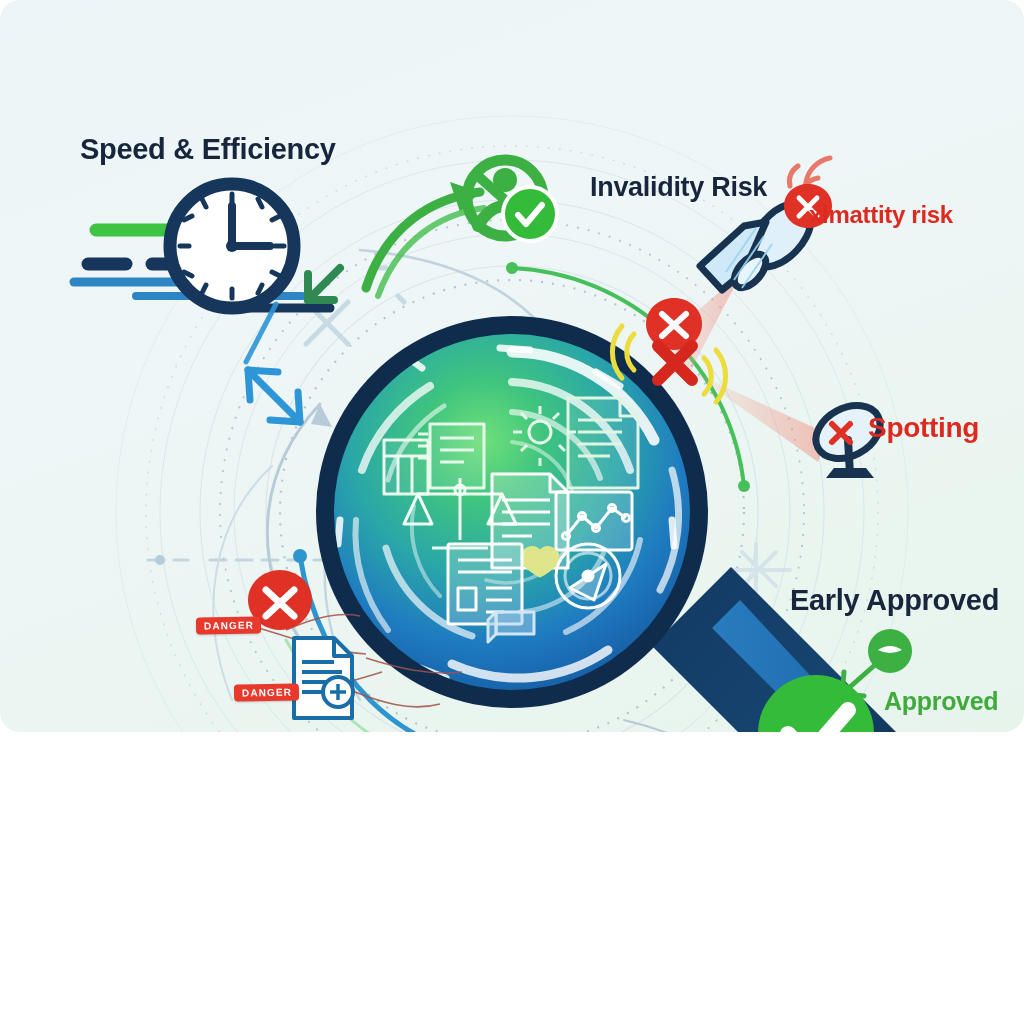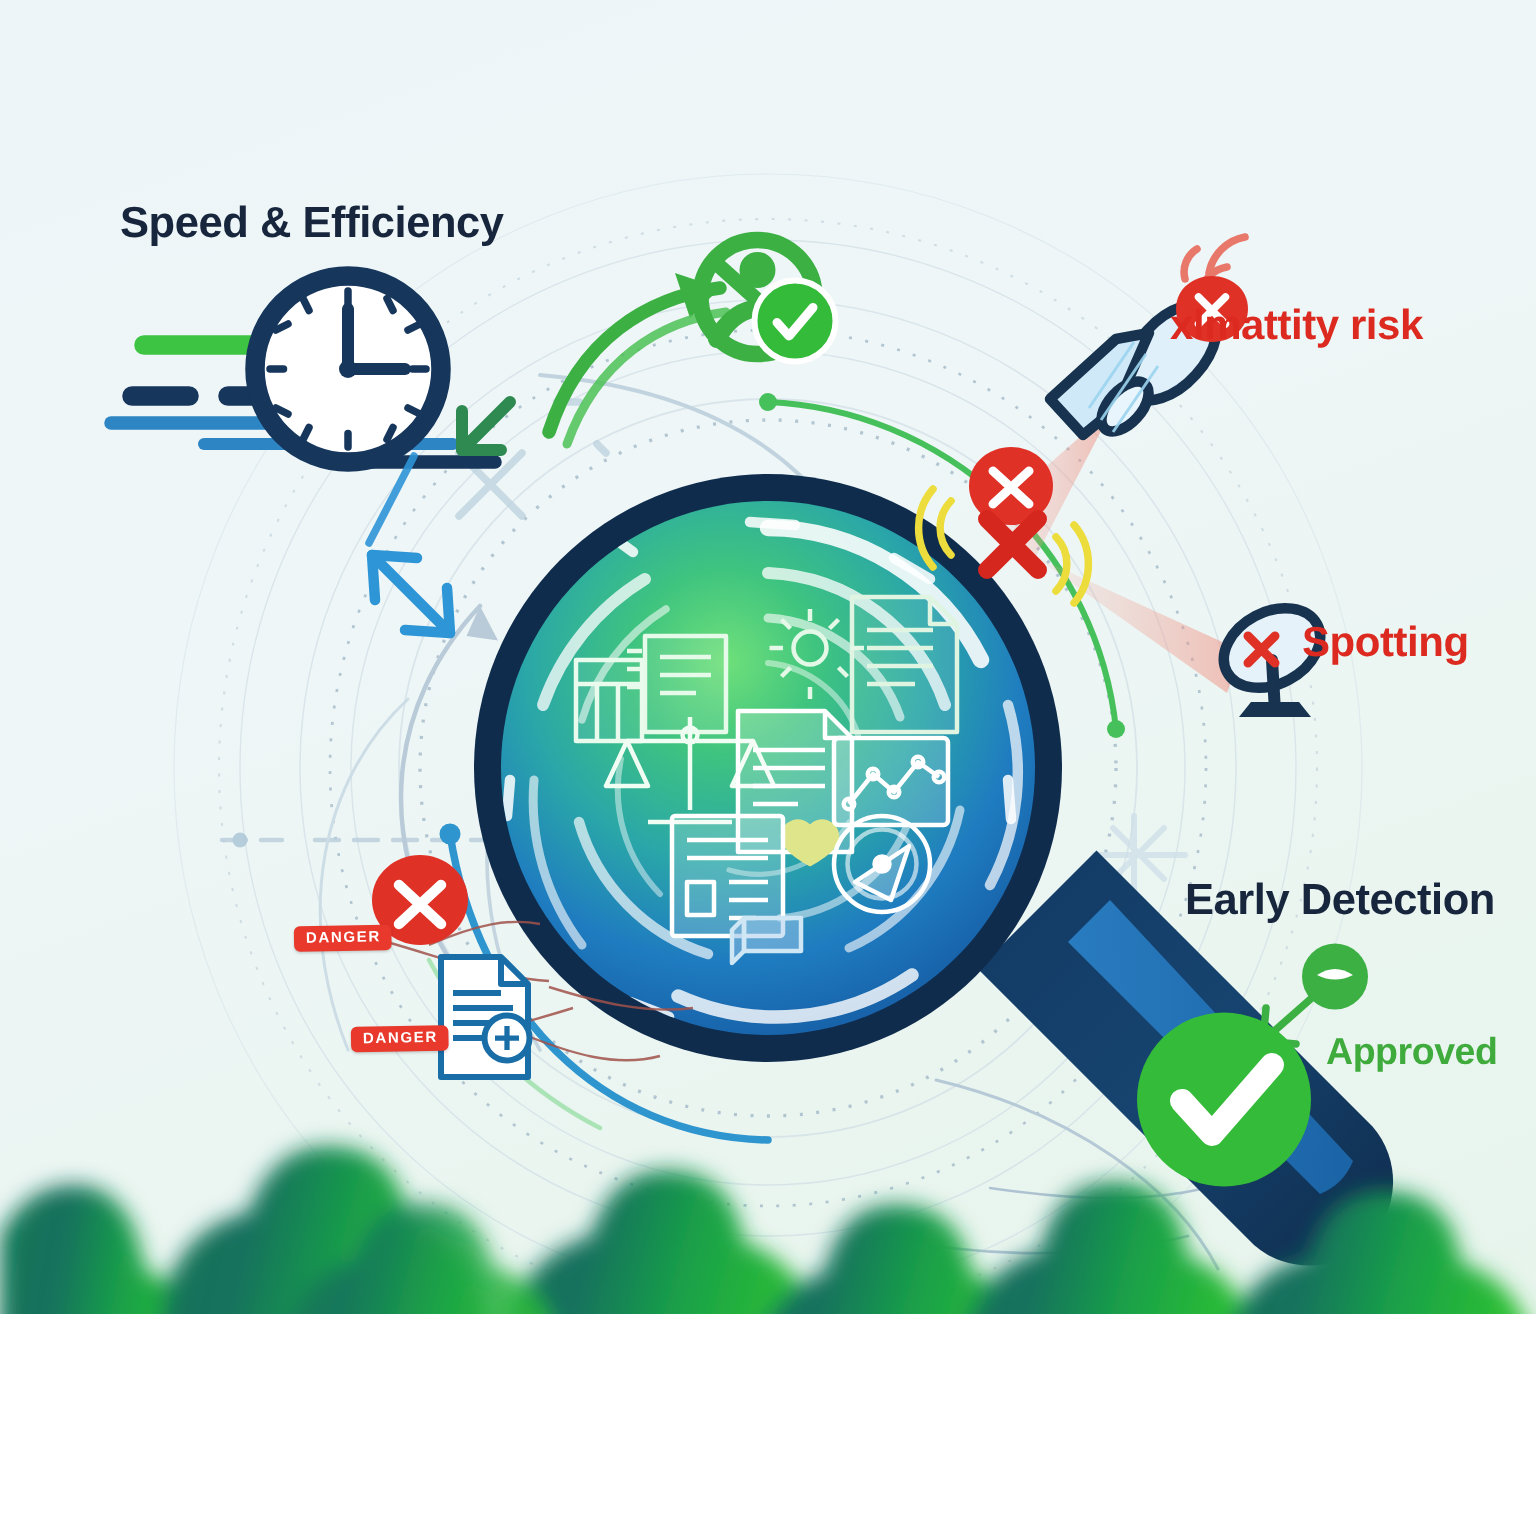--- a/index.html
+++ b/index.html
@@ -3,44 +3,45 @@
 <meta charset="utf-8">
 <style>
   html, body {
     margin: 0;
     padding: 0;
     background: #ffffff;
   }
   #stage {
     position: relative;
     width: 1024px;
-    height: 876px;
+    height: 732px;
     overflow: hidden;
     font-family: "Liberation Sans", sans-serif;
     background: linear-gradient(160deg, #edf5f8 0%, #eef6f7 40%, #eaf5f0 75%, #e7f4ec 100%);
+    border-radius: 20px;
   }
   #bg-svg, #fg-svg {
     position: absolute;
     left: 0; top: 0;
     width: 1024px;
     height: 1024px;
   }
   .lbl {
     position: absolute;
     white-space: nowrap;
     font-weight: bold;
     letter-spacing: -0.3px;
   }
   .lbl-navy { color: #17263d; }
   .lbl-red  { color: #dc2a20; }
   .lbl-green{ color: #3fab3c; text-align: right; }
 
   #label-speed-efficiency { left: 80px;  top: 133px; font-size: 29px; }
   #label-invalidity-risk  { left: 590px; top: 172px; font-size: 27px; }
-  #label-immaturity-risk  { left: 780px; top: 201px; font-size: 28px; }
+  #label-immaturity-risk  { left: 809px; top: 201px; font-size: 24px; }
   #label-spotting         { left: 868px; top: 412px; font-size: 28px; }
   #label-fast-triage      { left: 104px; top: 646px; font-size: 30px; }
   #label-early-detection  { left: 790px; top: 584px; font-size: 29px; }
   #label-approved         { left: 884px; top: 687px; font-size: 25px; font-weight: bold; }
 
   .danger-badge {
     position: absolute;
     background: #e8392c;
     color: #ffffff;
     font-size: 10px;
@@ -405,27 +406,28 @@
     </g>
 
     <g>
       <circle cx="816" cy="733" r="58" fill="#35bb3a"></circle>
       <path d="M788 734 l20 22 l40 -46" stroke="#ffffff" stroke-width="16" fill="none" stroke-linecap="round" stroke-linejoin="round"></path>
     </g>
   </svg>
 
   <div class="lbl lbl-navy" id="label-speed-efficiency">Speed &amp; Efficiency</div>
 
+  <div class="lbl lbl-navy" id="label-invalidity-risk">Invalidity Risk</div>
 
   <div class="lbl lbl-red" id="label-immaturity-risk">xlmattity risk</div>
 
   <div class="lbl lbl-red" id="label-spotting">Spotting</div>
 
 
-  <div class="lbl lbl-navy" id="label-early-detection">Early Detection</div>
+  <div class="lbl lbl-navy" id="label-early-detection">Early Approved</div>
 
   <div class="lbl lbl-green" id="label-approved">Approved</div>
 
   <div class="danger-badge" id="danger-badge-top">DANGER</div>
 
   <div class="danger-badge" id="danger-badge-bottom">DANGER</div>
 
 </div>
 
 </body></html>

